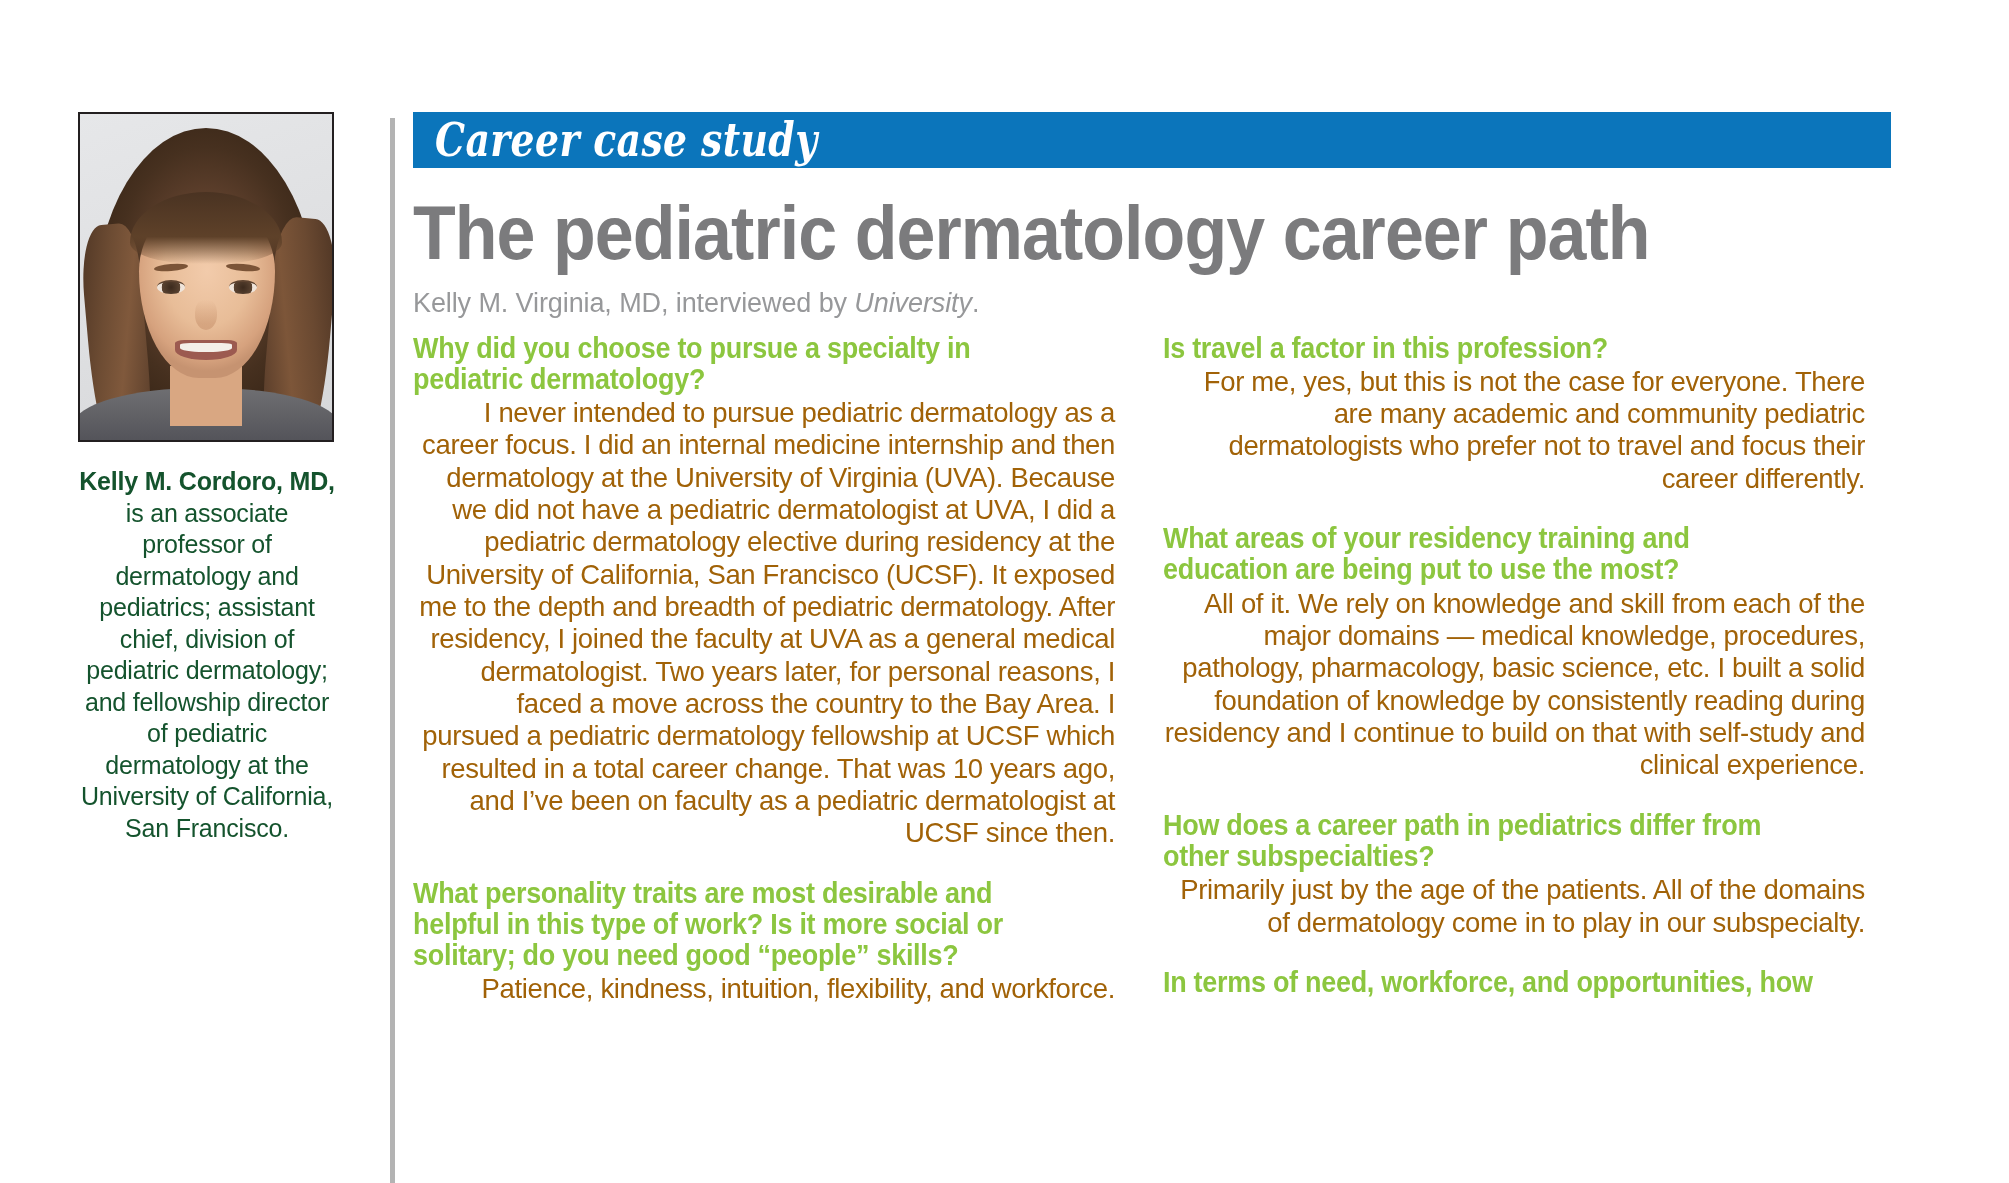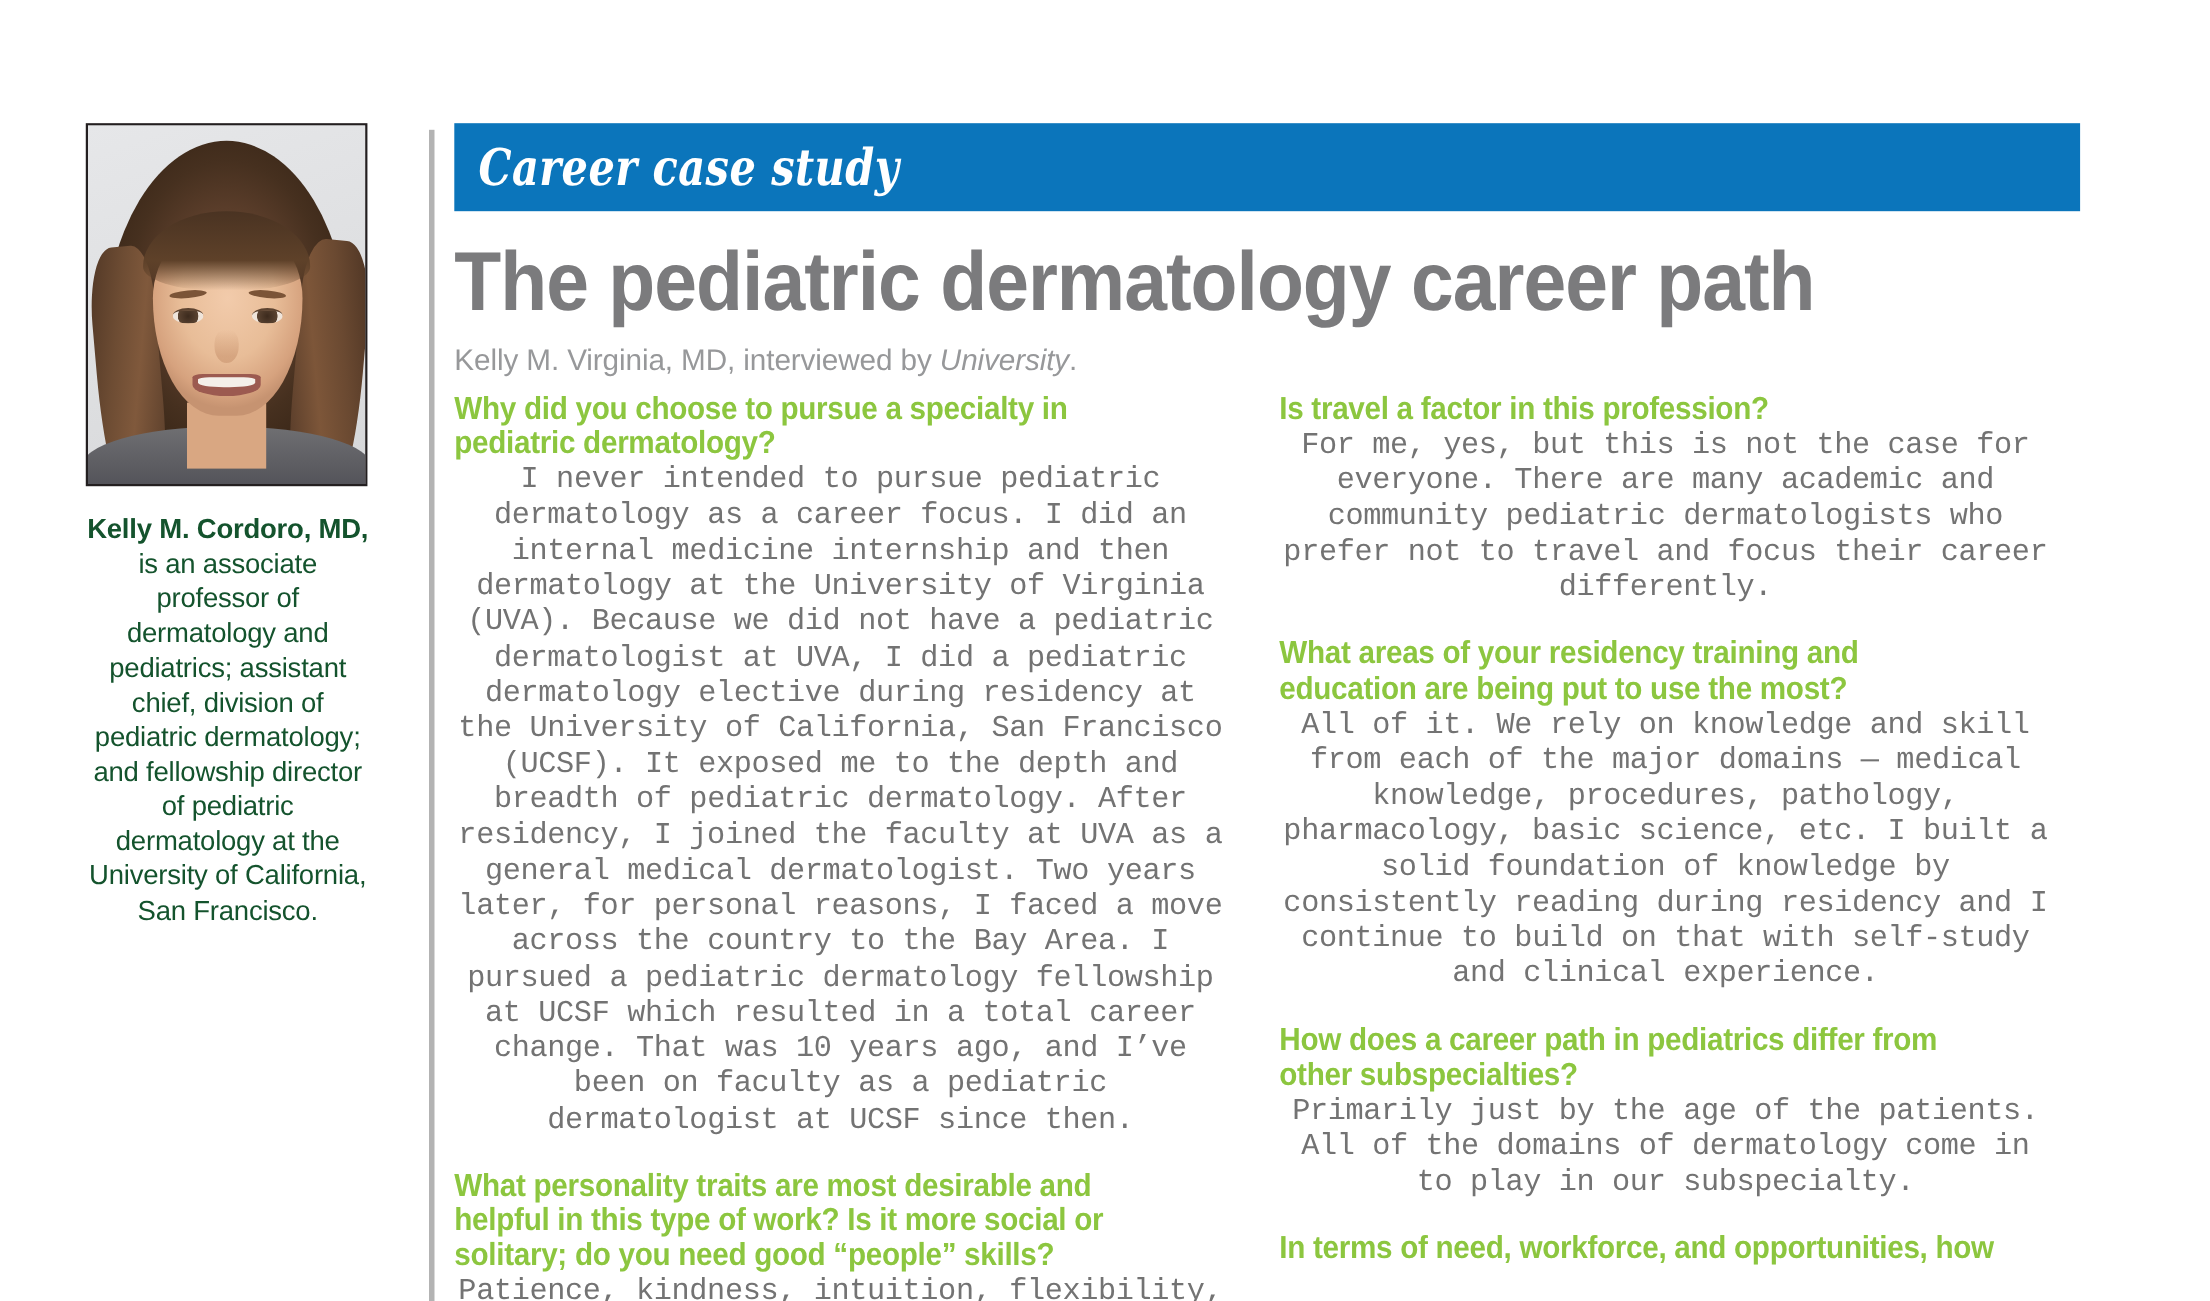--- a/index.html
+++ b/index.html
@@ -192,21 +192,21 @@
   
   .main {
     position: absolute;
     left: 413px;
     top: 112px;
     width: 1478px;
   }
 
   .banner {
     background: #0b75bb;
-    height: 80px;
+    height: 56px;
     display: flex;
     align-items: center;
     padding-left: 22px;
     box-sizing: border-box;
   }
   .banner-title {
     font-family: "DejaVu Serif", "Liberation Serif", serif;
     font-style: italic;
     font-weight: 700;
     font-size: 46px;
@@ -254,26 +254,26 @@
     font-size: 29px;
     line-height: 1.08;
     color: #8cc63f;
     letter-spacing: -0.3px;
     transform: scaleX(0.93);
     transform-origin: left top;
     margin-bottom: 2px;
   }
 
   .a {
-    font-family: Liberation Mono, monospace;
+    font-family: Liberation Sans, sans-serif;
     font-size: 27.5px;
     line-height: 1.175;
-    color: #737373;
+    color: #a16207;
     margin: 0 0 28px 0;
-    text-align: center;
+    text-align: right;
     letter-spacing: -0.35px;
   }
   .a.tight { margin-bottom: 0; }
 </style>
 </head>
 <body>
 
 <div class="page">
 
   <div class="left-col">

